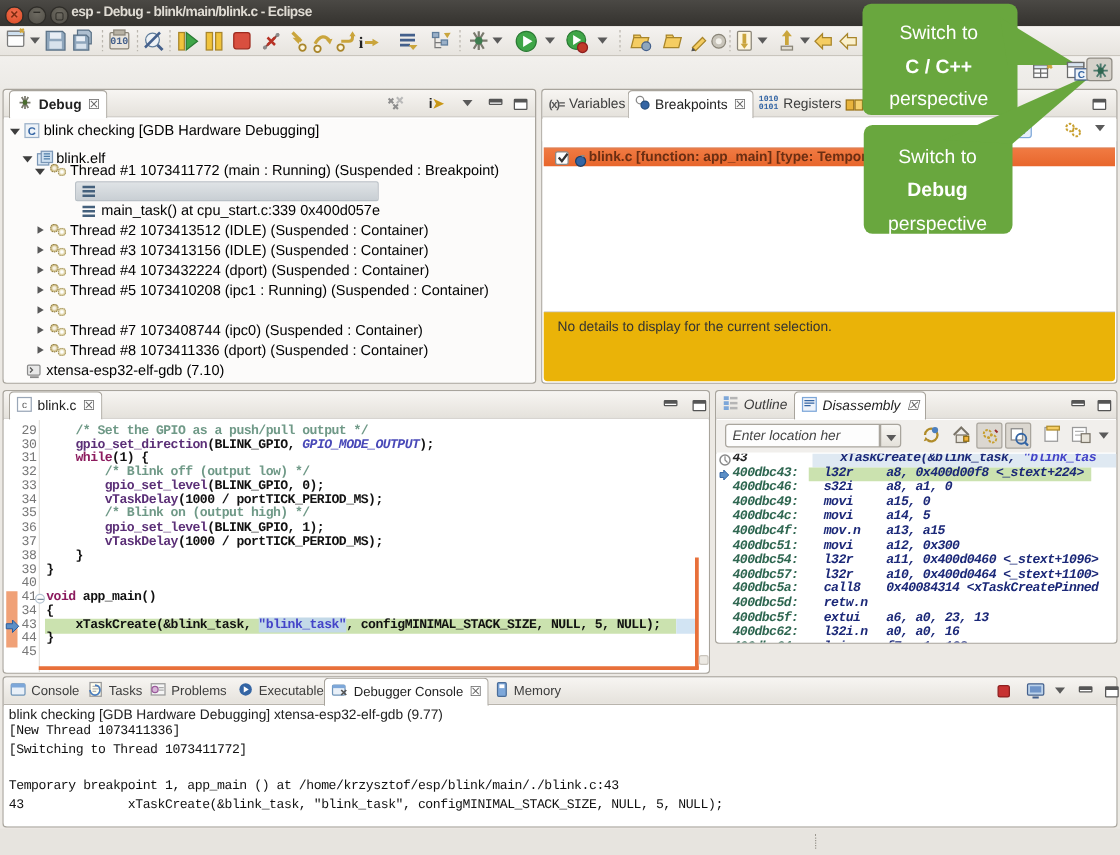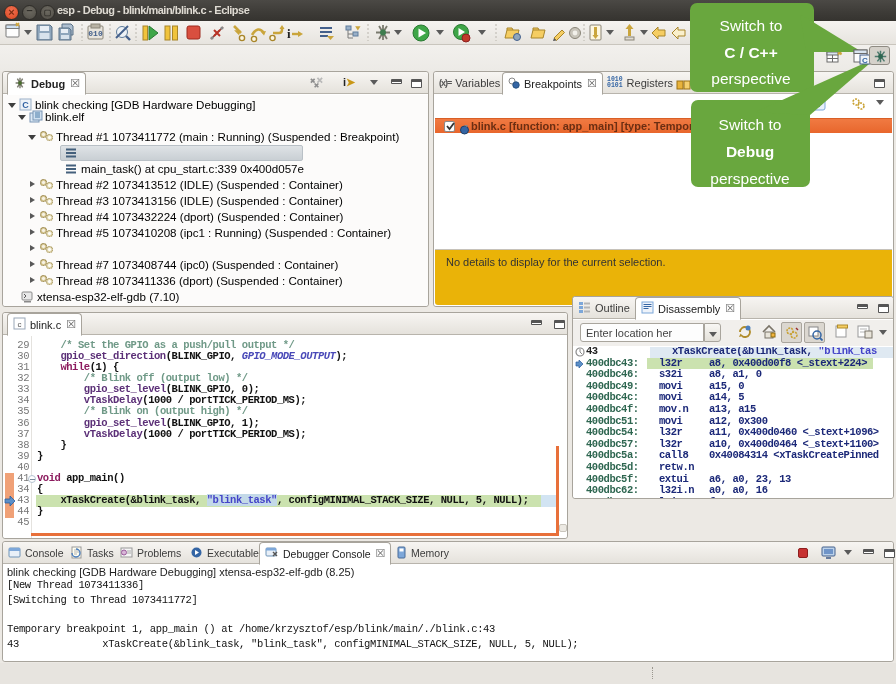--- a/index.html
+++ b/index.html
@@ -239,21 +239,21 @@
   </div>
   <div id="debug-tree" style="position:absolute; left:0; top:23px; right:0; bottom:0; background:#fcfbfa; border-radius:0 0 3px 3px;">
     <div class="trow" style="top:2px;">
         <span class="arrow-s" style="left:5px;"></span>
         <span class="ico" style="position:absolute;left:16px;top:1px;"><svg width="14" height="13" viewBox="0 0 14 13">
             <rect x="1" y="1" width="11" height="11" fill="#eef3f8" stroke="#9ab0c8"></rect>
             <text x="6.5" y="10" font-size="9" font-weight="bold" fill="#3465a4" text-anchor="middle" font-family="Liberation Sans">C</text>
           </svg></span>
         <span class="lbl" style="left:32px;">blink checking [GDB Hardware Debugging]</span>
       </div>
-    <div class="trow" style="top:14px;">
+    <div class="trow" style="top:24px;">
         <span class="arrow-s" style="left:15px;"></span>
         <span class="ico" style="position:absolute;left:26px;top:1px;"><svg width="14" height="13" viewBox="0 0 14 13">
             <rect x="1" y="3" width="9" height="9" fill="#dce9f5" stroke="#7a96b5"></rect>
             <rect x="4" y="1" width="9" height="9" fill="#cfe0f0" stroke="#7a96b5"></rect>
             <path d="M6 3 h5 M6 5 h5 M6 7 h5" stroke="#4d7ca8" stroke-width="1"></path>
           </svg></span>
         <span class="lbl" style="left:42px;">blink.elf</span>
       </div>
     <div class="trow" style="top:34px;">
         <span class="arrow-s" style="left:25px;"></span>
@@ -455,21 +455,21 @@
     <svg style="position:absolute;left:1px;top:158.5px;" width="12" height="12" viewBox="0 0 12 12">
         <path d="M1 4 h5 V1 l5 5 -5 5 V8 H1 z" fill="#5c8fc7" stroke="#2a5d9e" stroke-width="0.8"></path>
       </svg>
 
     <div style="position:absolute;left:552.5px;top:110px;width:3px;height:89px;background:#e8703a;"></div>
     <div style="position:absolute;left:28px;top:196.5px;width:528px;height:3px;background:#e8703a;"></div>
     <div style="position:absolute;left:556px;top:188px;width:8px;height:8px;background:#ece9e3;border:1px solid #c9c5bd;border-radius:2px;"></div>
   </div>
 </div>
 
-<div class="panel" id="p-dis" style="left:572px; top:296px; width:322px; height:203px;">
+<div class="panel" id="p-dis" style="left:572px; top:312px; width:322px; height:203px;font-style:italic;">
   <div class="tabbar">
     <div class="tab" style="left:0px;">
       <span class="ico"><svg width="13" height="13" viewBox="0 0 13 13">
             <rect x="1" y="1" width="4" height="3" fill="#7da7d9"></rect>
             <rect x="6" y="1.5" width="6" height="2" fill="#b5b5b5"></rect>
             <rect x="1" y="5" width="4" height="3" fill="#7da7d9"></rect>
             <rect x="6" y="5.5" width="6" height="2" fill="#b5b5b5"></rect>
             <rect x="1" y="9" width="4" height="3" fill="#7da7d9"></rect>
             <rect x="6" y="9.5" width="6" height="2" fill="#b5b5b5"></rect>
           </svg></span>Outline
@@ -625,21 +625,21 @@
     <span class="ico" style="position:absolute;left:818px;top:4px;"><svg width="15" height="14" viewBox="0 0 15 14">
           <rect x="1" y="1" width="13" height="9" rx="1" fill="#bcd2ea" stroke="#44608c"></rect>
           <rect x="3" y="3" width="9" height="5" fill="#6f94c8"></rect>
           <path d="M5 12 h5" stroke="#44608c" stroke-width="1.6"></path>
         </svg></span>
     <div class="varrow" style="left:841px;top:8px;"></div>
     <div class="min-ico" style="left:860px;"></div>
     <div class="max-ico" style="left:881px;"></div>
   </div>
   <div id="con-body" style="position:absolute; left:0; top:23px; right:0; bottom:0; background:#fff; border-radius:0 0 3px 3px; overflow:hidden;">
-    <div style="position:absolute;left:4px;top:1px;font-size:11px;color:#222;">blink checking [GDB Hardware Debugging] xtensa-esp32-elf-gdb (8.25)</div>
+    <div style="position:absolute;left:4px;top:1px;font-size:11px;color:#222;">blink checking [GDB Hardware Debugging] xtensa-esp32-elf-gdb (9.77)</div>
     <div class="mono" style="position:absolute;left:4px;top:13px;font-size:10.5px;letter-spacing:-0.35px;color:#111;line-height:14.8px;white-space:pre;">[New Thread 1073411336]
 [Switching to Thread 1073411772]
 
 Temporary breakpoint 1, app_main () at /home/krzysztof/esp/blink/main/./blink.c:43
 43              xTaskCreate(&amp;blink_task, "blink_task", configMINIMAL_STACK_SIZE, NULL, 5, NULL);</div>
   </div>
 </div>
 
 <div class="abs" style="left:0; top:663px; width:896px; height:21px; background:#e7e4df;">
   <div class="abs" style="left:652px; top:4px; width:3px; height:12px; border-left:1px dotted #9a968e;"></div>

